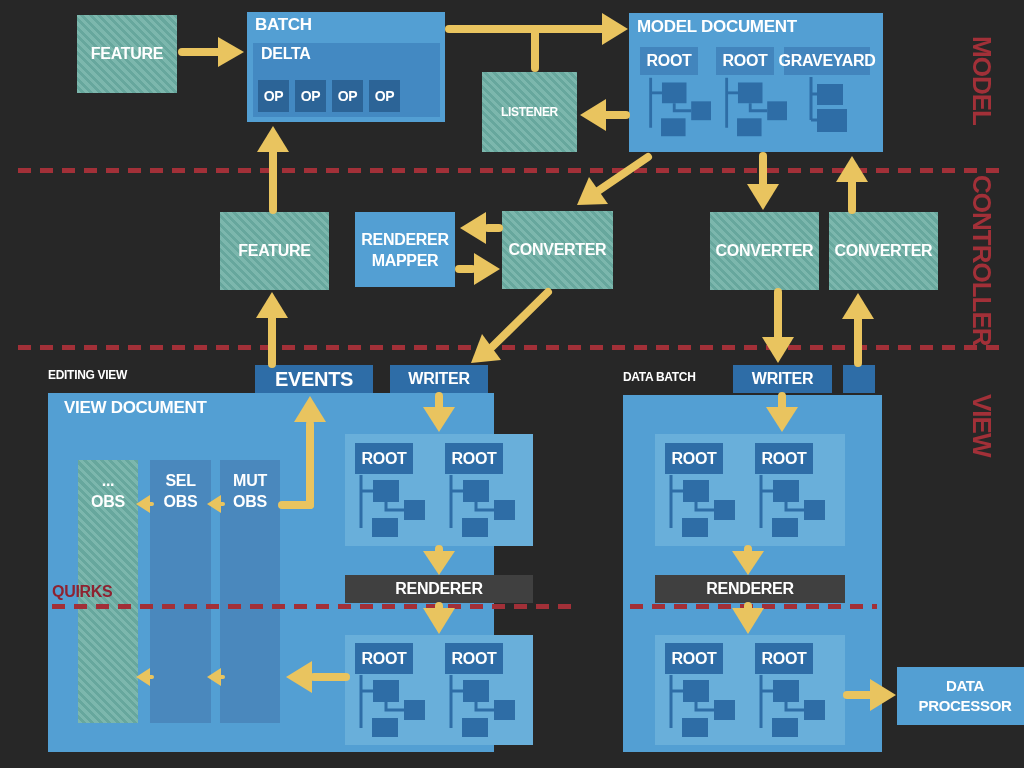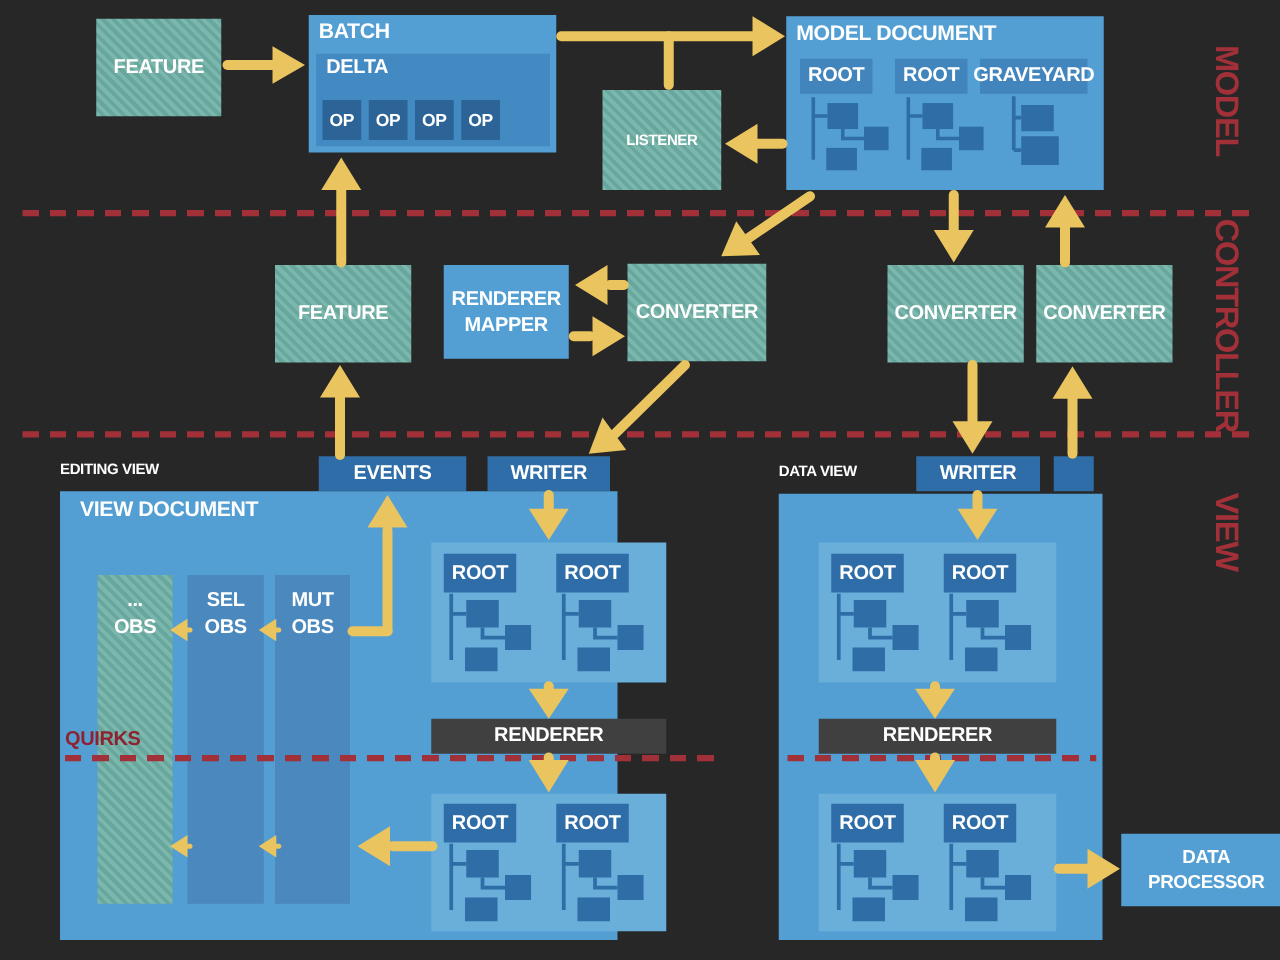--- a/index.html
+++ b/index.html
@@ -123,21 +123,21 @@
   <div class="abs teal center" style="left:710px;top:212px;width:109px;height:78px;">
     <span class="lbl" style="font-size:16px;">CONVERTER</span>
   </div>
 
   <div class="abs teal center" style="left:829px;top:212px;width:109px;height:78px;">
     <span class="lbl" style="font-size:16px;">CONVERTER</span>
   </div>
 
   <div class="lbl big abs" style="left:48px;top:368px;">EDITING VIEW</div>
   <div class="abs darktab center" style="left:255px;top:365px;width:118px;height:28px;">
-    <span class="lbl" style="font-size:16px;">EVENTS</span>
+    <span class="lbl" style="font-size:20px;">EVENTS</span>
   </div>
   <div class="abs darktab center" style="left:390px;top:365px;width:98px;height:28px;">
     <span class="lbl" style="font-size:16px;">WRITER</span>
   </div>
 
   <div class="abs blue" style="left:48px;top:393px;width:446px;height:359px;">
     <div class="lbl hdr abs" style="left:16px;top:5px;">VIEW DOCUMENT</div>
 
     <div class="abs teal" style="left:30px;top:67px;width:60px;height:263px;">
       <div class="lbl abs two-line" style="left:0;top:10px;width:60px;text-align:center;"><span>...</span><br><span>OBS</span></div>
@@ -181,21 +181,21 @@
   <svg class="tree" style="left:445px;top:474px;" width="70" height="64" viewBox="0 0 70 64">
       <use href="#tree"></use>
     </svg>
   <svg class="tree" style="left:355px;top:674px;" width="70" height="64" viewBox="0 0 70 64">
       <use href="#tree"></use>
     </svg>
   <svg class="tree" style="left:445px;top:674px;" width="70" height="64" viewBox="0 0 70 64">
       <use href="#tree"></use>
     </svg>
 
-  <div class="lbl big abs" style="left:623px;top:370px;">DATA VIEW</div>
+  <div class="lbl big abs" style="left:623px;top:370px;">DATA BATCH</div>
   <div class="abs darktab center" style="left:733px;top:365px;width:99px;height:28px;">
     <span class="lbl" style="font-size:16px;">WRITER</span>
   </div>
   <div class="abs darktab" style="left:843px;top:365px;width:32px;height:28px;"></div>
 
   <div class="abs blue" style="left:623px;top:395px;width:259px;height:357px;">
 
     <div class="abs panel" style="left:32px;top:39px;width:190px;height:112px;">
       <div class="abs darktab center" style="left:10px;top:9px;width:58px;height:31px;">
         <span class="lbl" style="font-size:16px;">ROOT</span>

